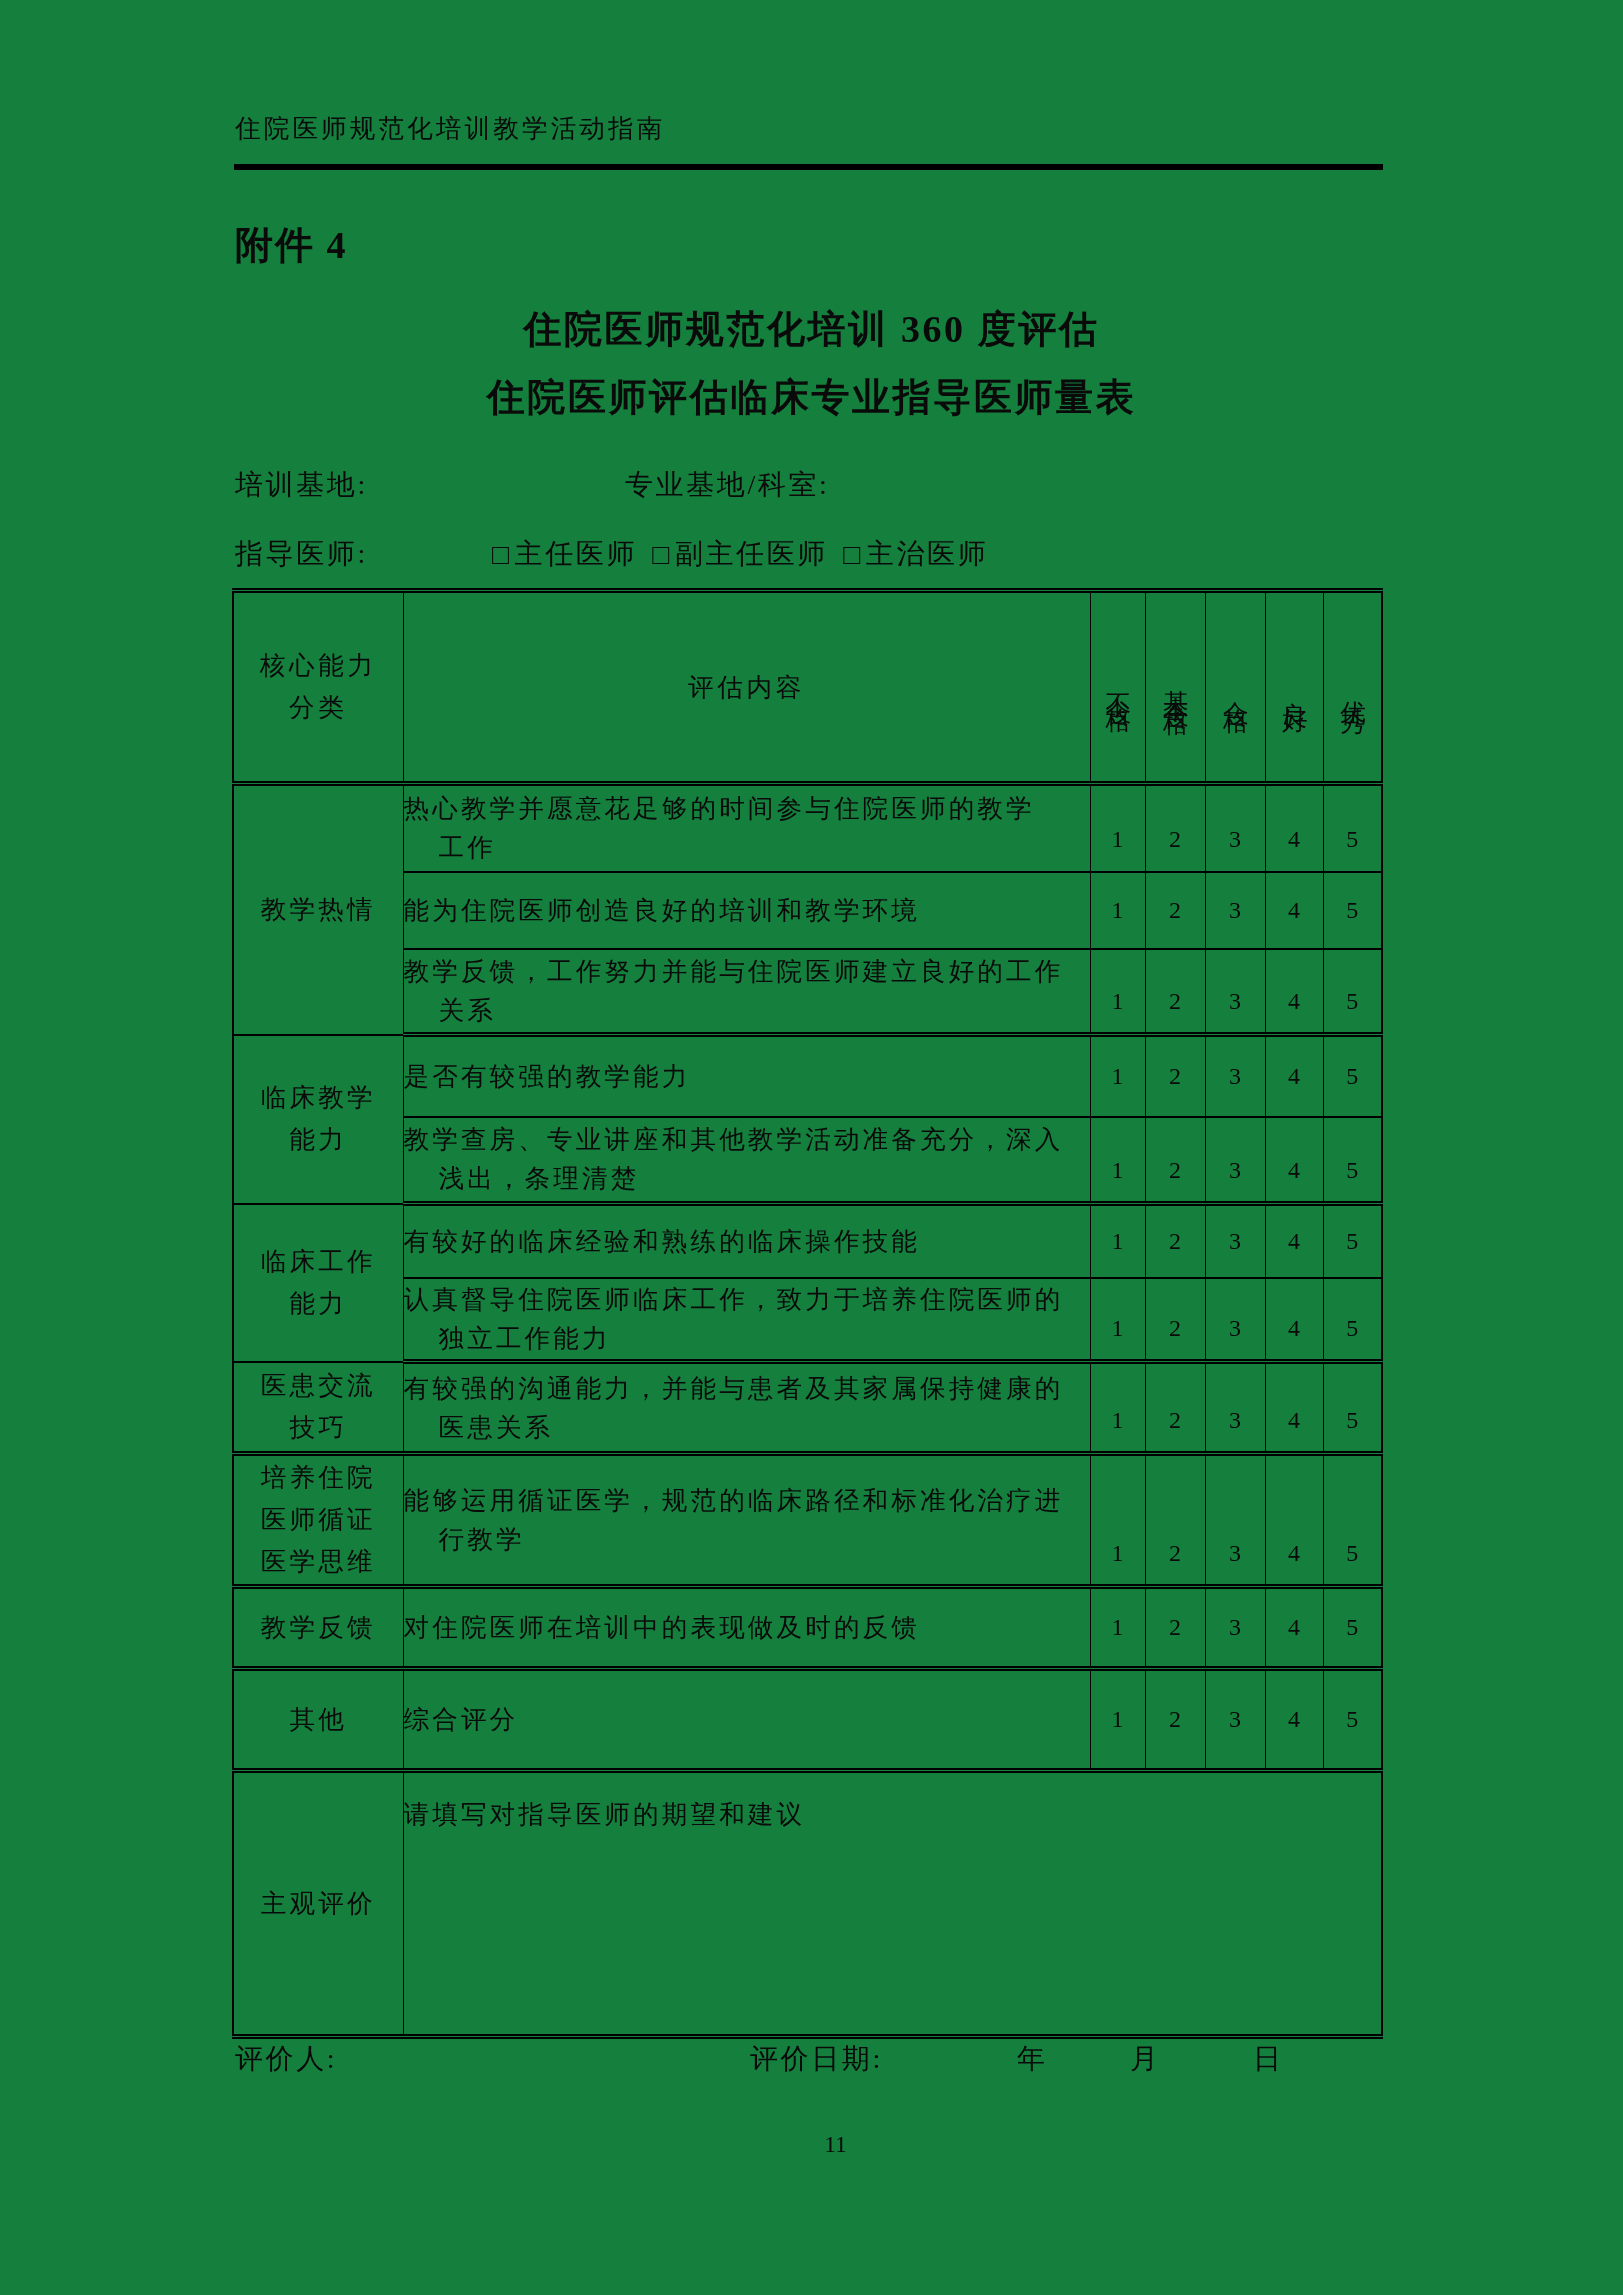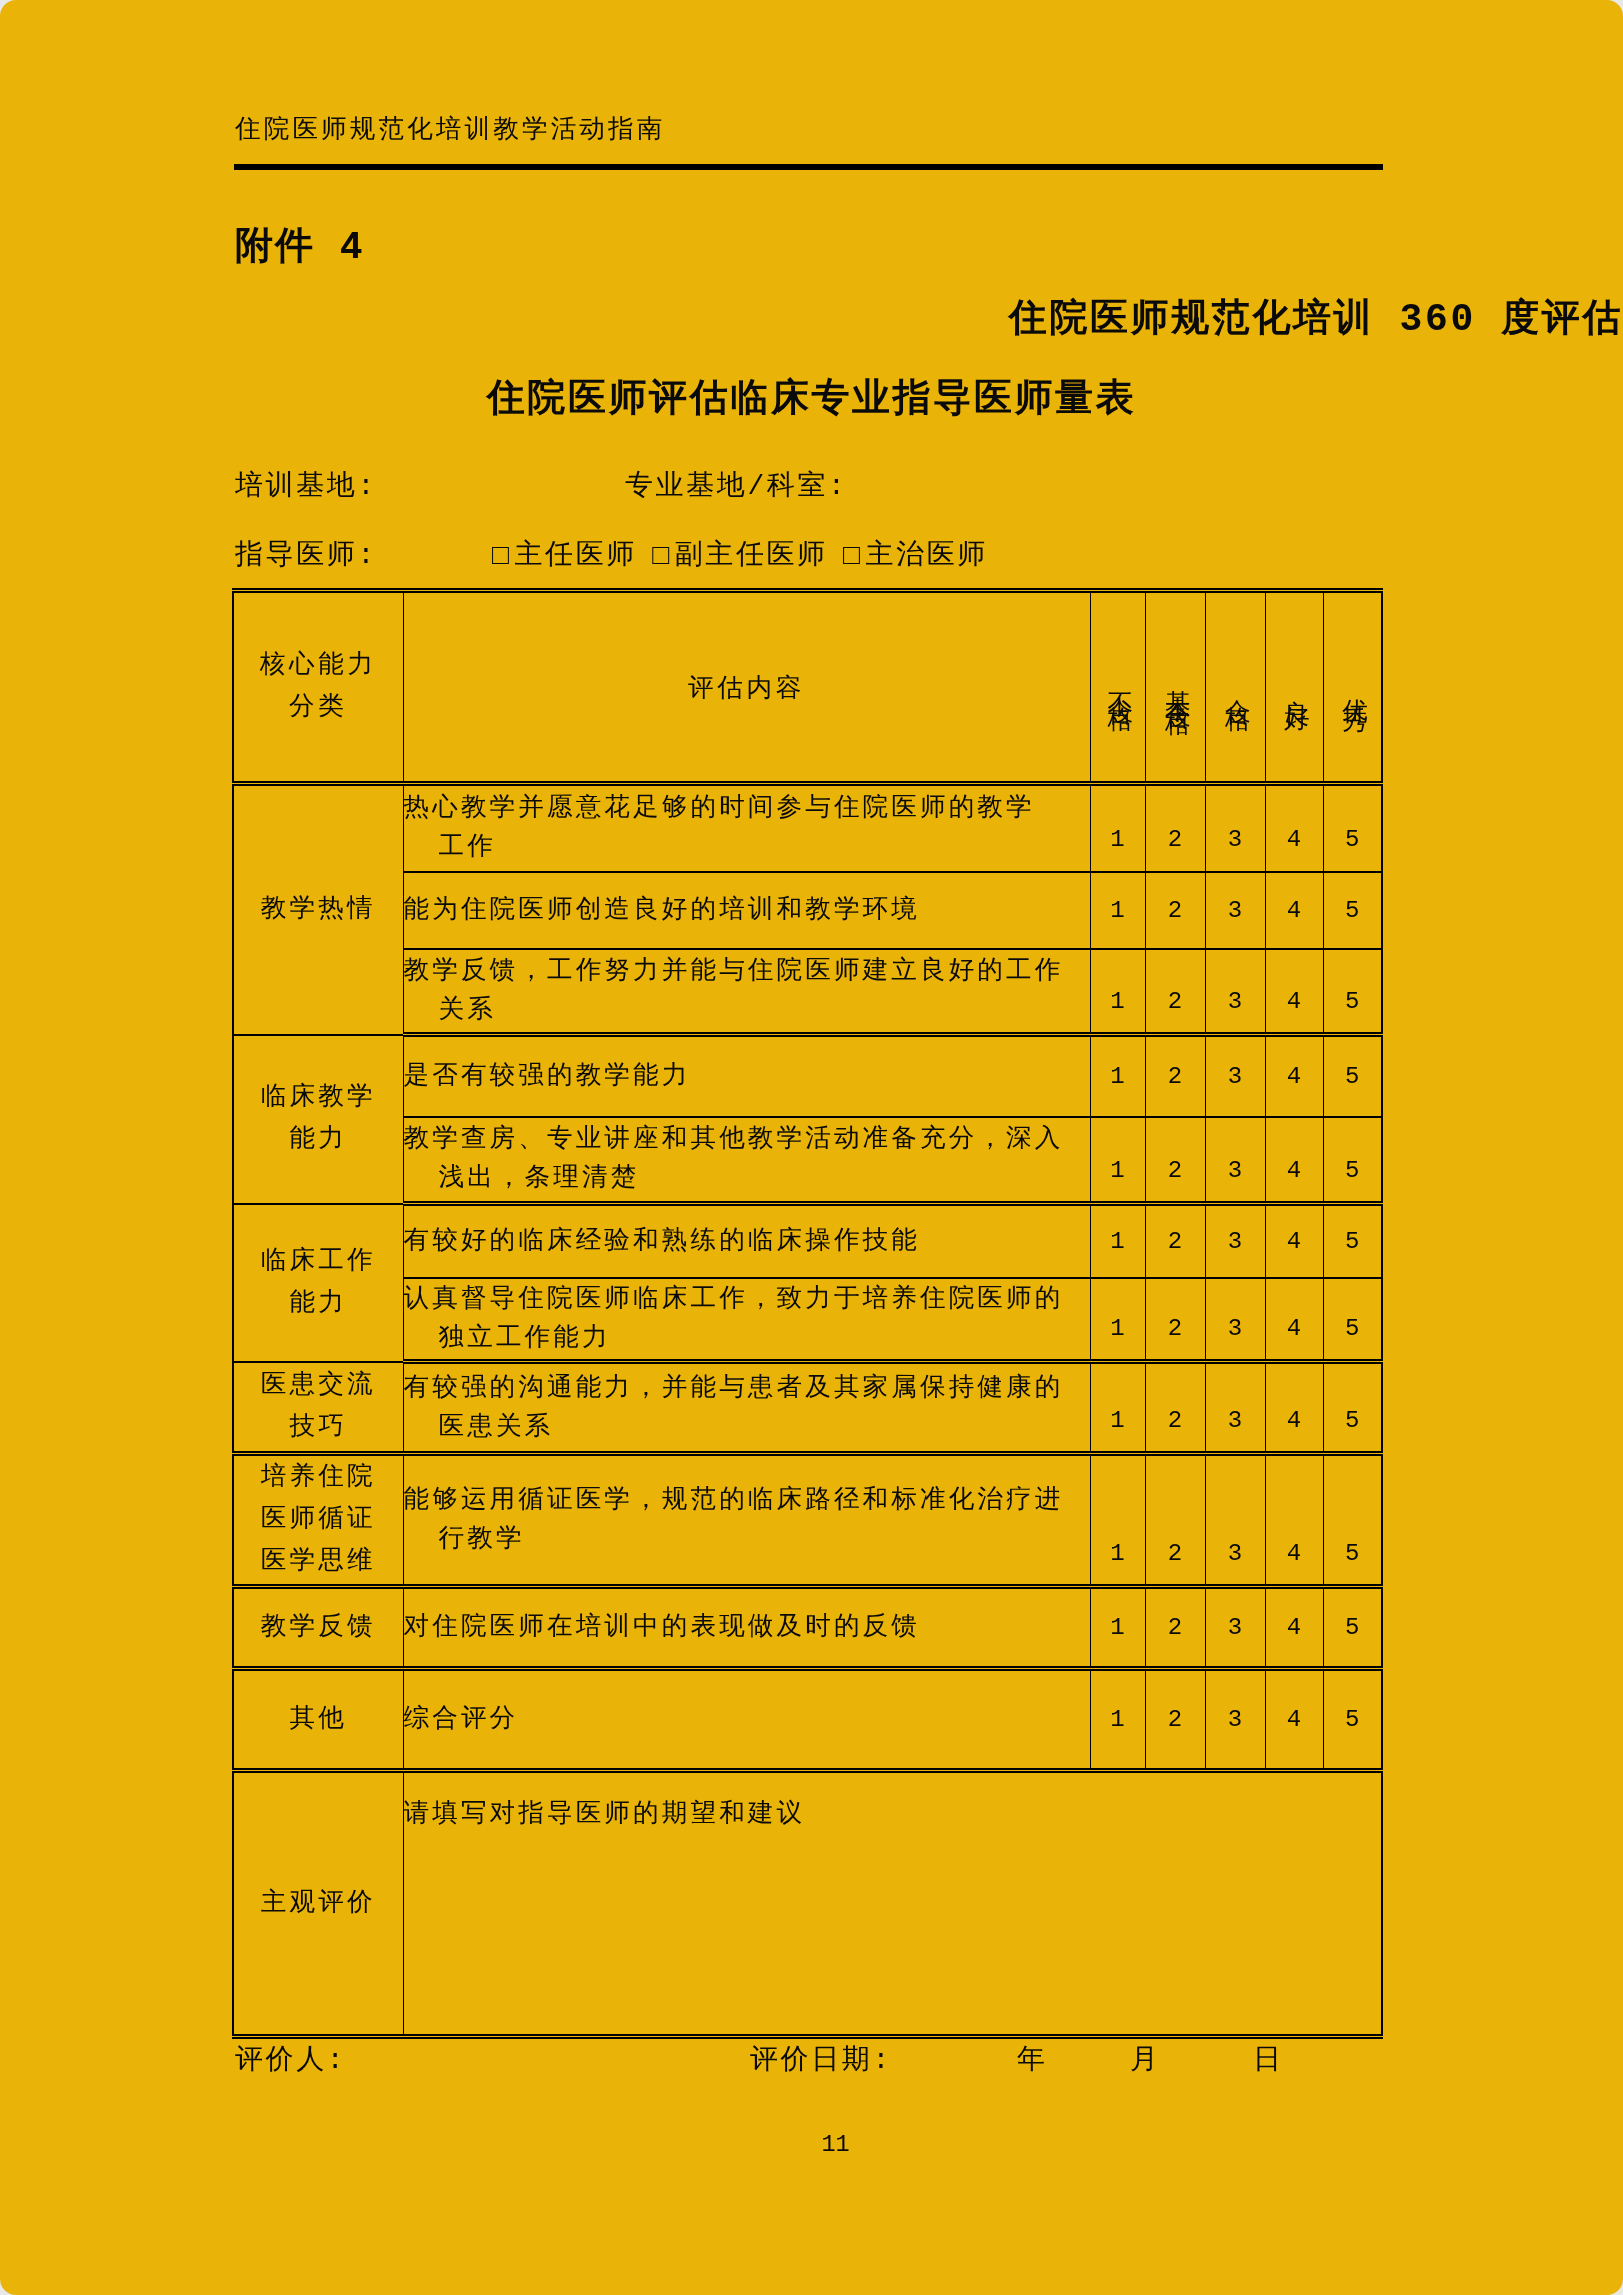--- a/index.html
+++ b/index.html
@@ -1,45 +1,44 @@
 <!DOCTYPE html>
 <html style="font-size:8.2px"><head>
 <meta charset="utf-8">
 <style>
   html, body { margin: 0; padding: 0; background: #e8e8e8; }
   .page {
     position: relative;
     width: 1623px;
     height: 2295px;
     margin: 0 auto;
-    background: #eab308;
+    background: #15803d;
     color: #0a0a0a;
-    font-family: Liberation Mono, monospace;
+    font-family: Liberation Serif, serif;
     overflow: hidden;
-    border-radius: 16px;
   }
   
   .running-header {
     position: absolute; left: 235px; top: 111px;
     font-size: 25.6px; letter-spacing: 3.1px; white-space: nowrap;
   }
   .header-rule {
     position: absolute; left: 234px; top: 164px;
     width: 1149px; height: 5.6px; background: #000;
   }
   
   .attachment {
     position: absolute; left: 235px; top: 220px;
     font-size: 38px; font-weight: bold; letter-spacing: 2px; white-space: nowrap;
   }
   .doc-title {
     position: absolute; left: 0; width: 1623px; text-align: center;
     font-size: 38px; font-weight: bold; letter-spacing: 2.6px; white-space: nowrap;
   }
-  .doc-title.t1 { top: 292px; text-align: right; }
+  .doc-title.t1 { top: 304px; }
   .doc-title.t2 { top: 372px; }
   
   .form-line { position: absolute; font-size: 28px; letter-spacing: 2.6px; white-space: nowrap; }
   .fl-training { left: 235px; top: 466px; }
   .fl-specialty { left: 625px; top: 466px; }
   .fl-supervisor { left: 235px; top: 535px; }
   .supervisor-options { position: absolute; left: 492px; top: 535px; font-size: 28px; letter-spacing: 2.6px; white-space: nowrap; }
   .option { margin-right: 15.3px; }
   .box-glyph { display: inline-block; margin-right: 3.1px; transform: translateY(1px); }
   

